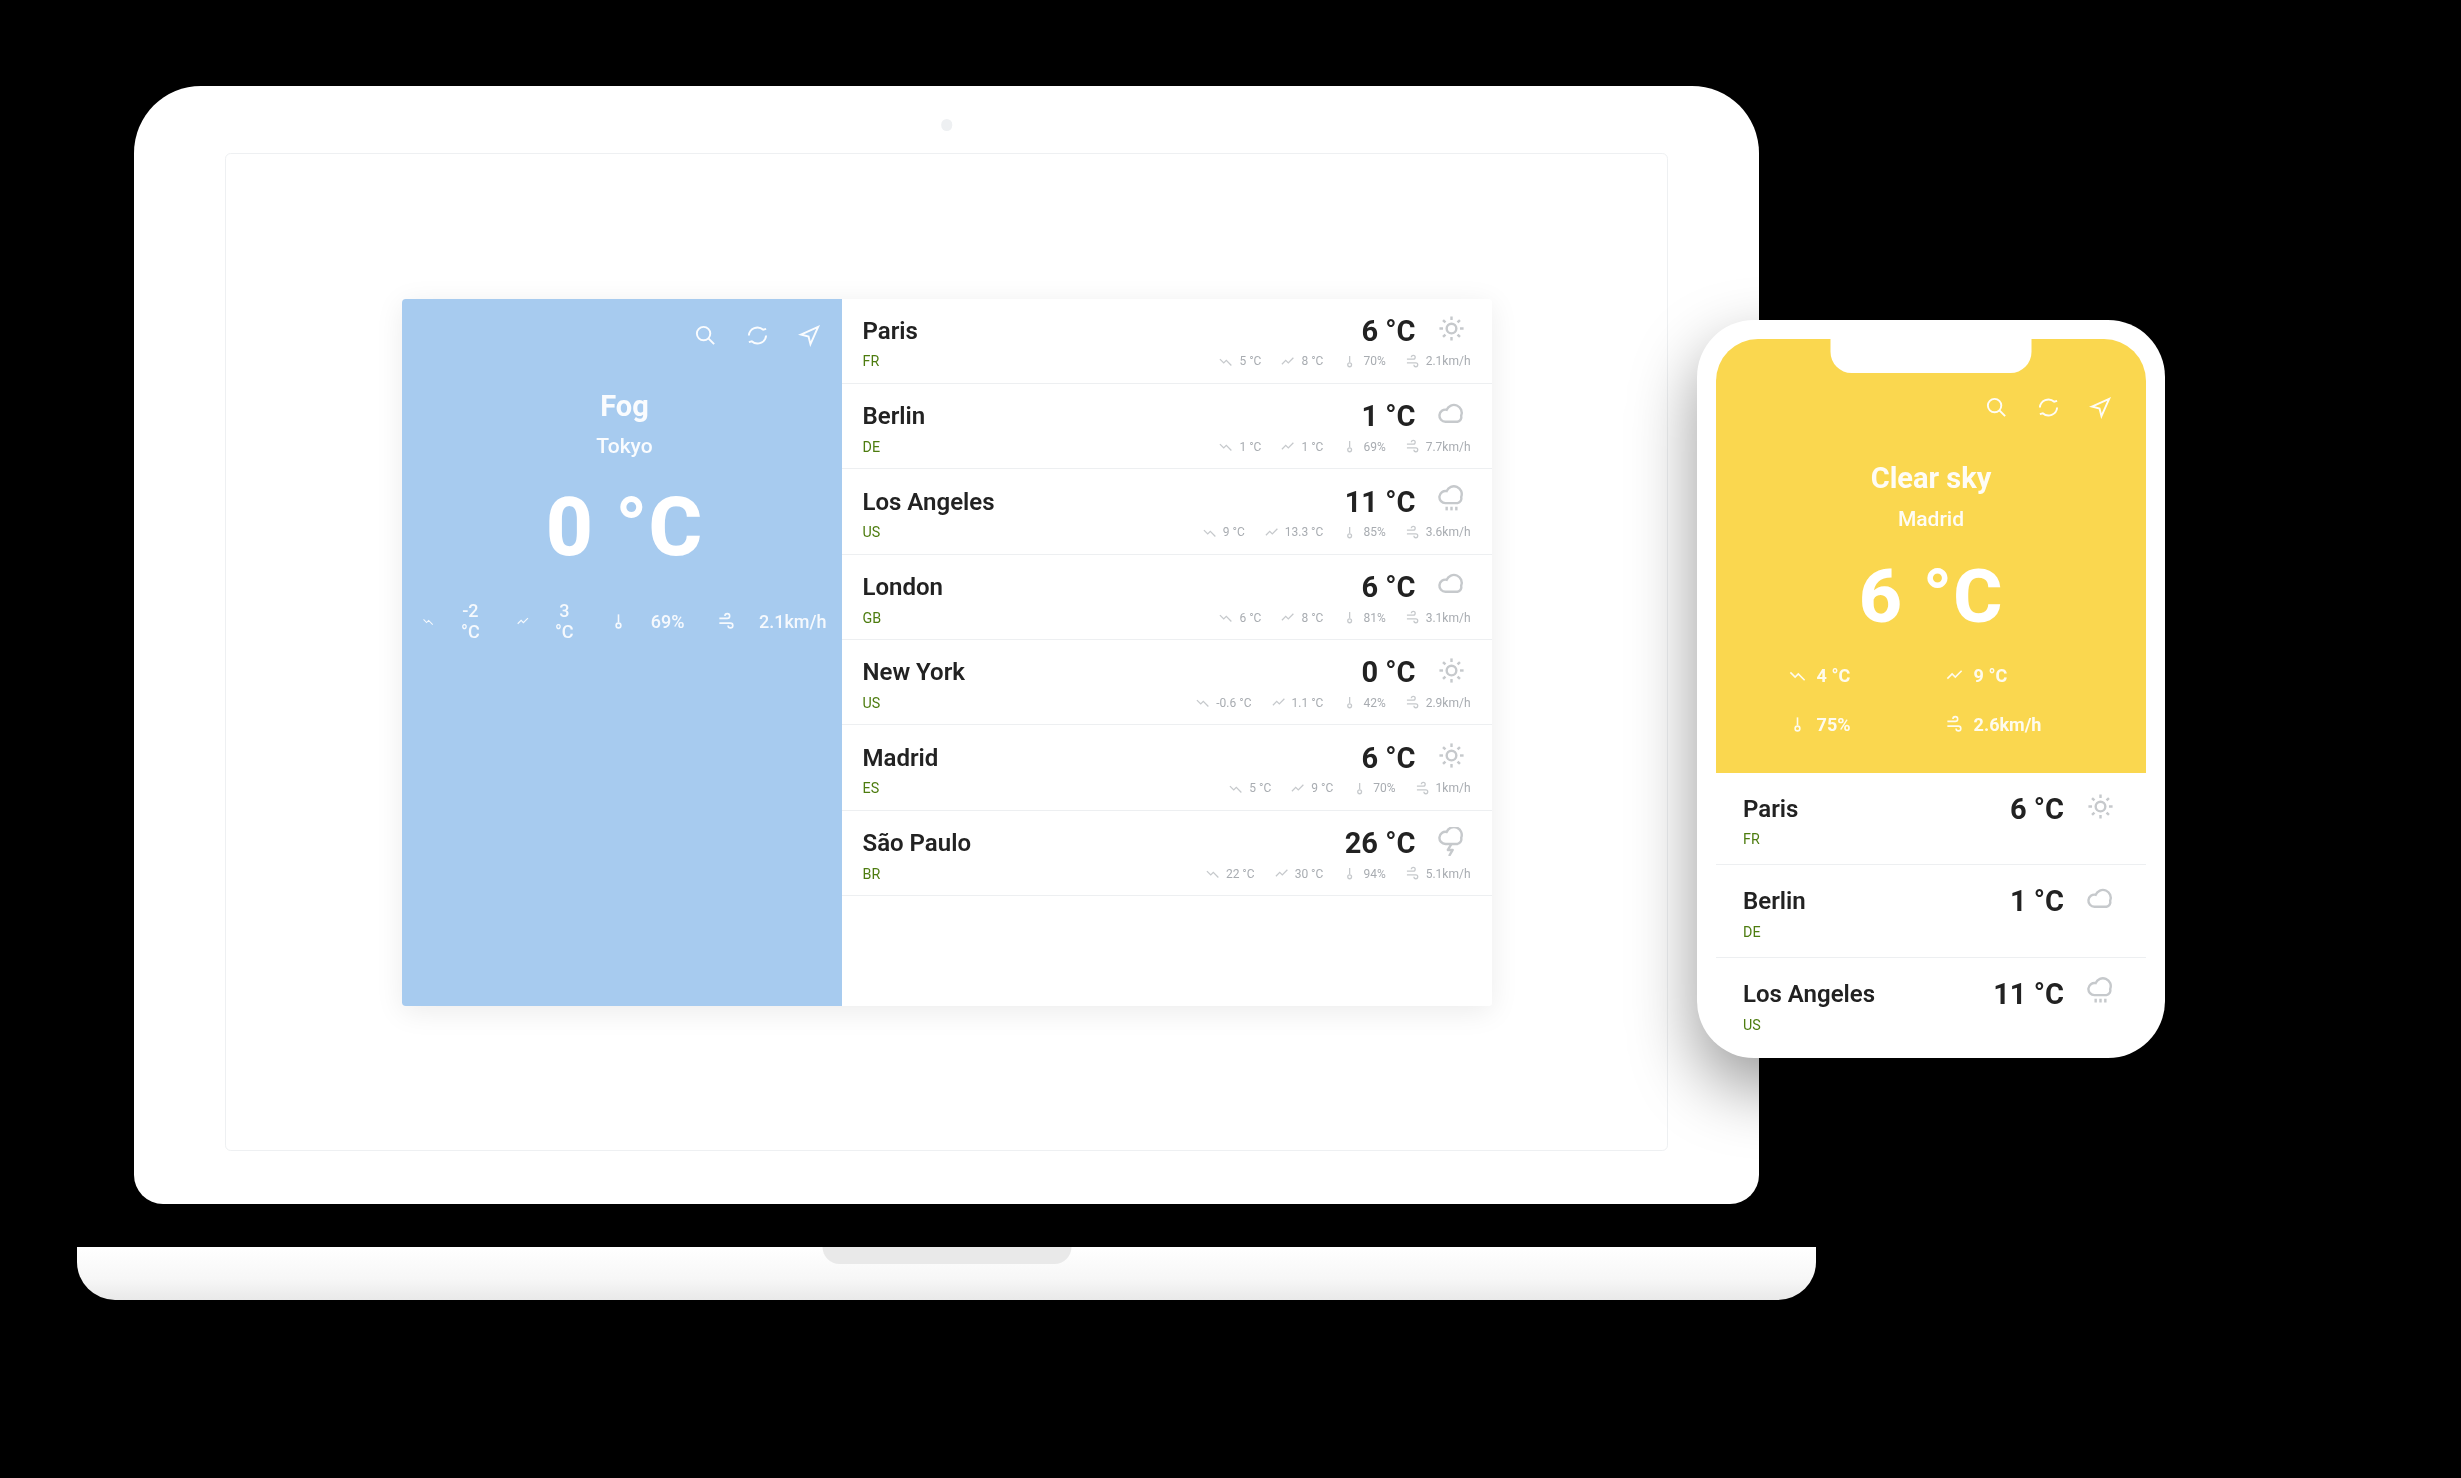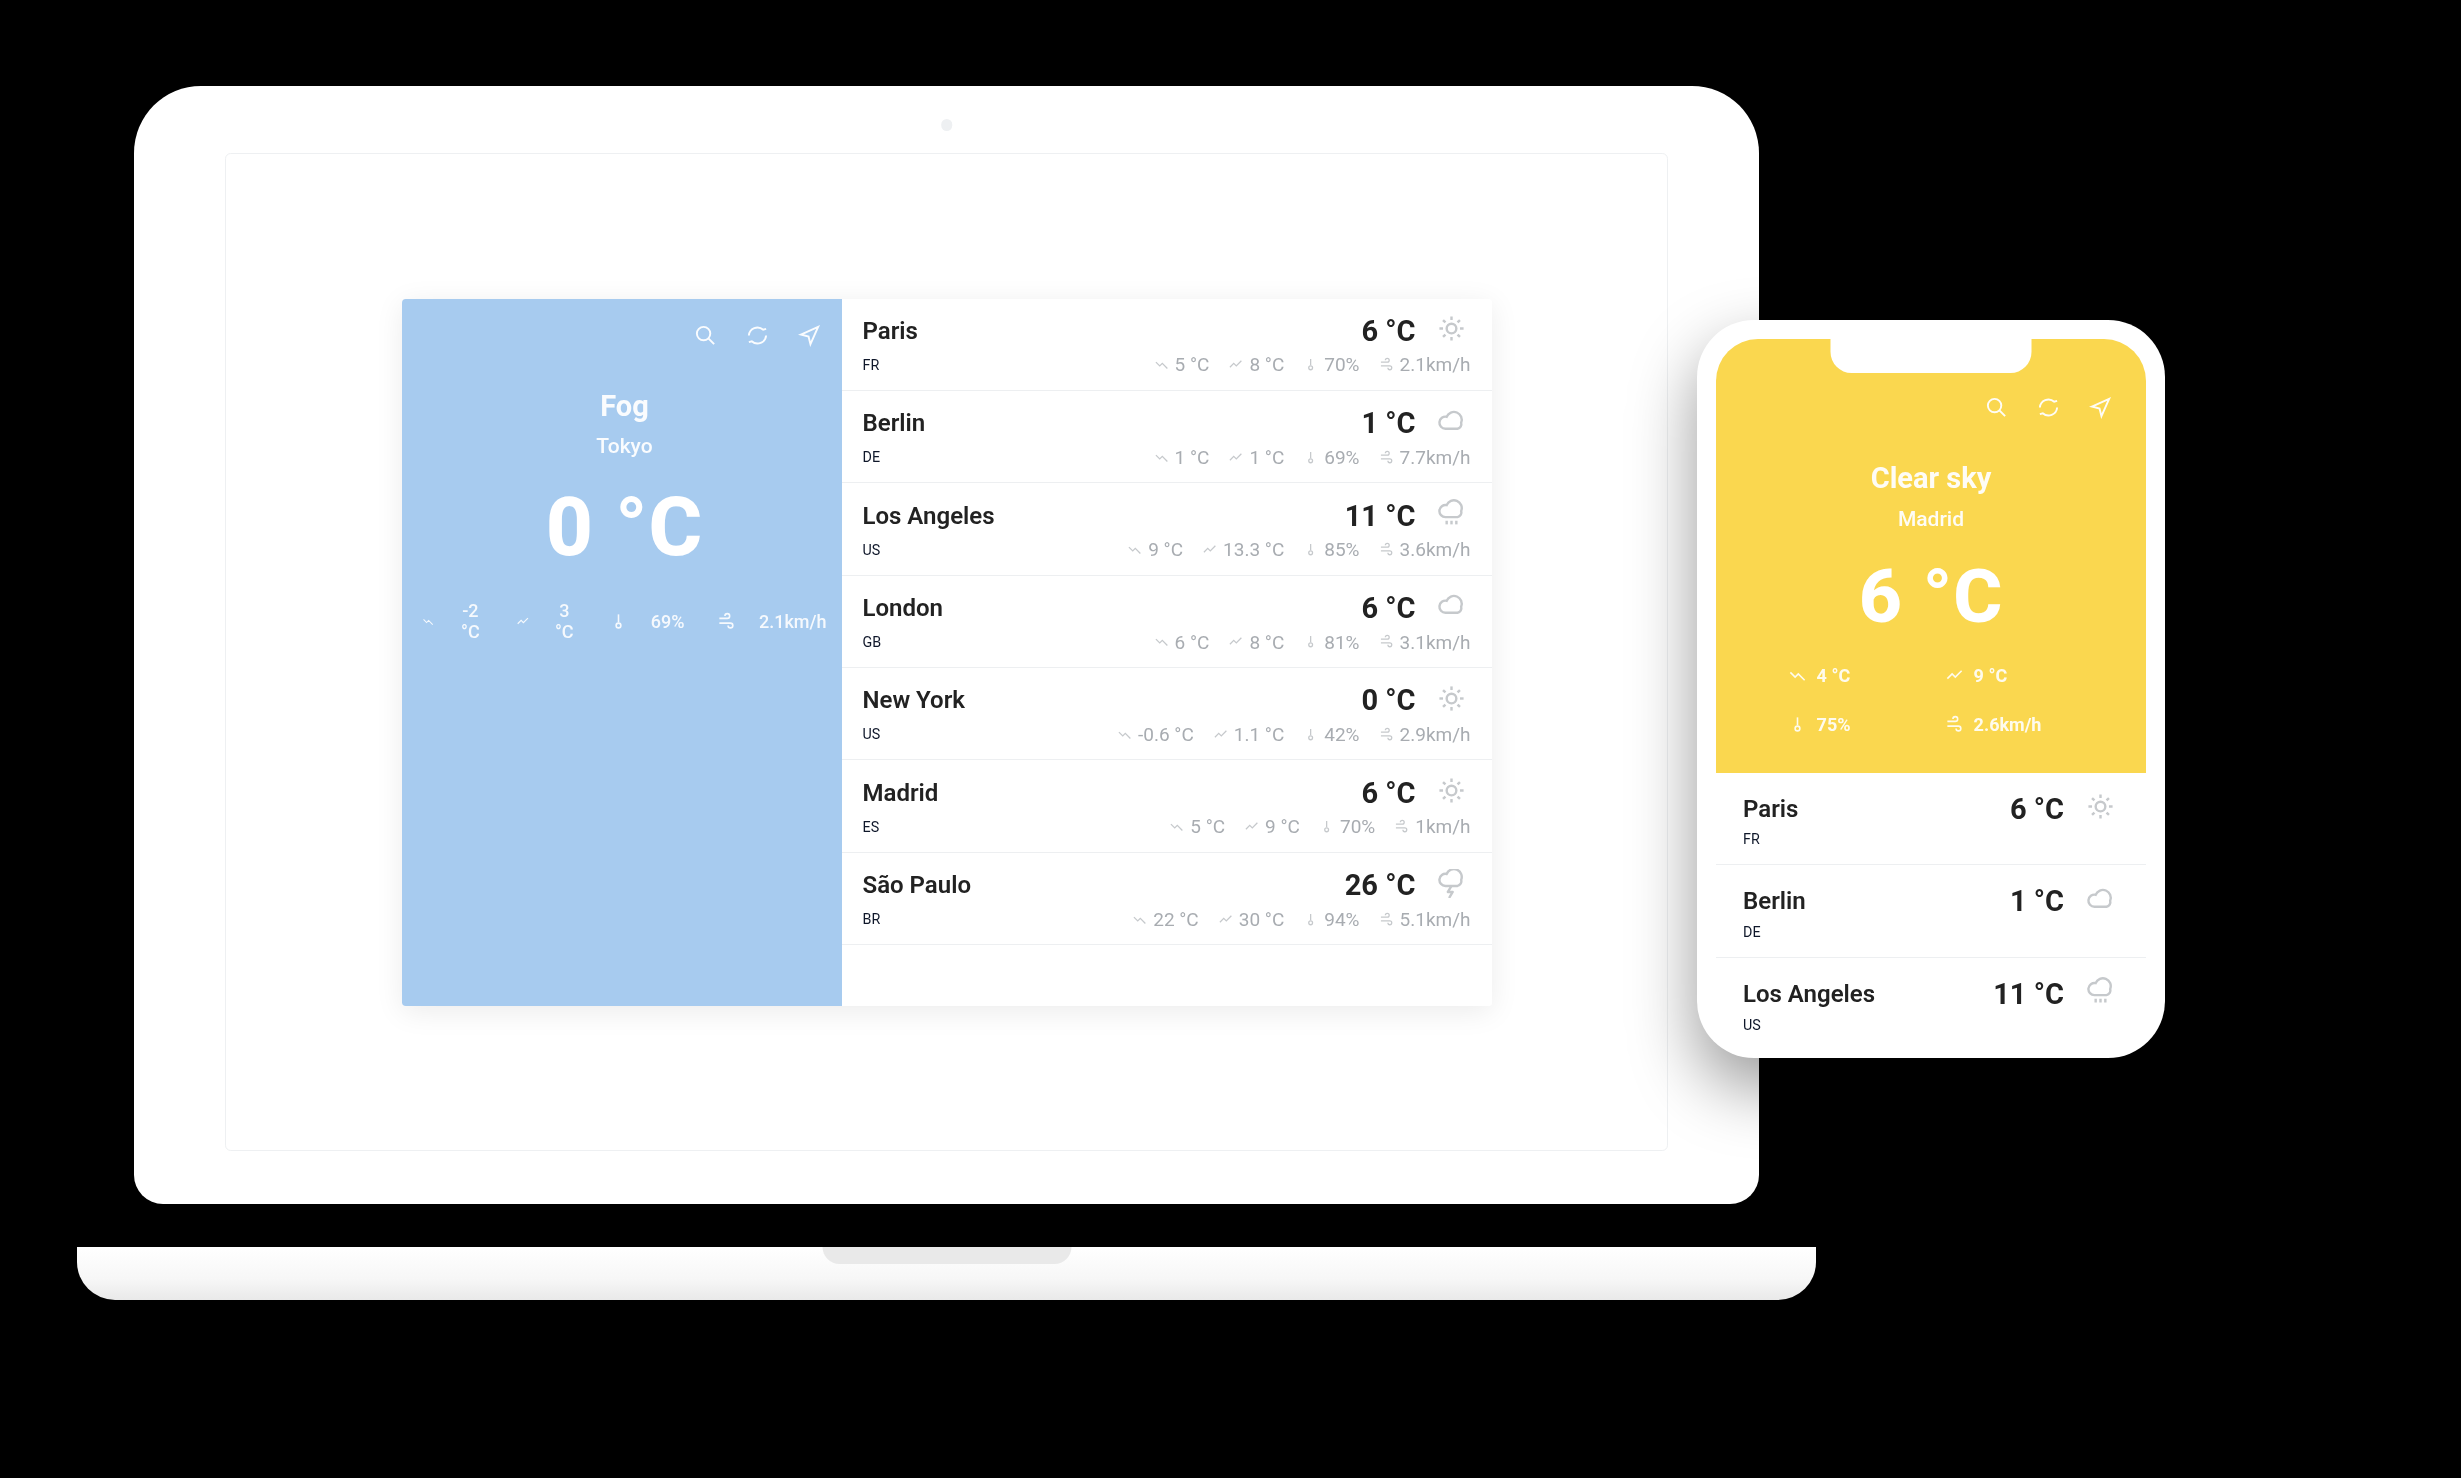--- a/index.html
+++ b/index.html
@@ -130,31 +130,31 @@
     border-bottom: 1px solid #edeff1;
     padding: 15.3px 21px 13.4px 21px;
     display: grid;
     grid-template-columns: 1fr auto 38px;
     grid-template-rows: auto auto;
     column-gap: 17px;
     row-gap: 5.7px;
     align-items: center;
   }
   .row .city   { font-size: 24px; font-weight: 600; color: #222; grid-column: 1; grid-row: 1; }
-  .row .cc     { font-size: 14.3px; color: #0f172a; grid-column: 1; grid-row: 2; }
+  .row .cc     { font-size: 14.3px; color: #4d7c0f; grid-column: 1; grid-row: 2; }
   .row .temp   { font-size: 29px; font-weight: 700; color: #222; grid-column: 2; grid-row: 1; justify-self: end; }
   .row .icon   { grid-column: 3; grid-row: 1; justify-self: center; }
   .row .icon svg { width: 29px; height: 29px; stroke: #c6c9cc; stroke-width: 2; fill: none; }
   .row .row-stats {
     grid-column: 2 / 4;
     grid-row: 2;
     justify-self: end;
     display: flex;
     gap: 19px;
-    font-size: 19px;
+    font-size: 12px;
     color: #a8acb1;
   }
   .row .row-stats .stat { display: inline-flex; align-items: center; gap: 5.7px; white-space: nowrap; }
   .row .row-stats svg { width: 15.3px; height: 15.3px; stroke: #c6c9cc; stroke-width: 2; fill: none; }
 
   
   .phone {
     position: absolute;
     left: 1697px;
     top: 320px;

